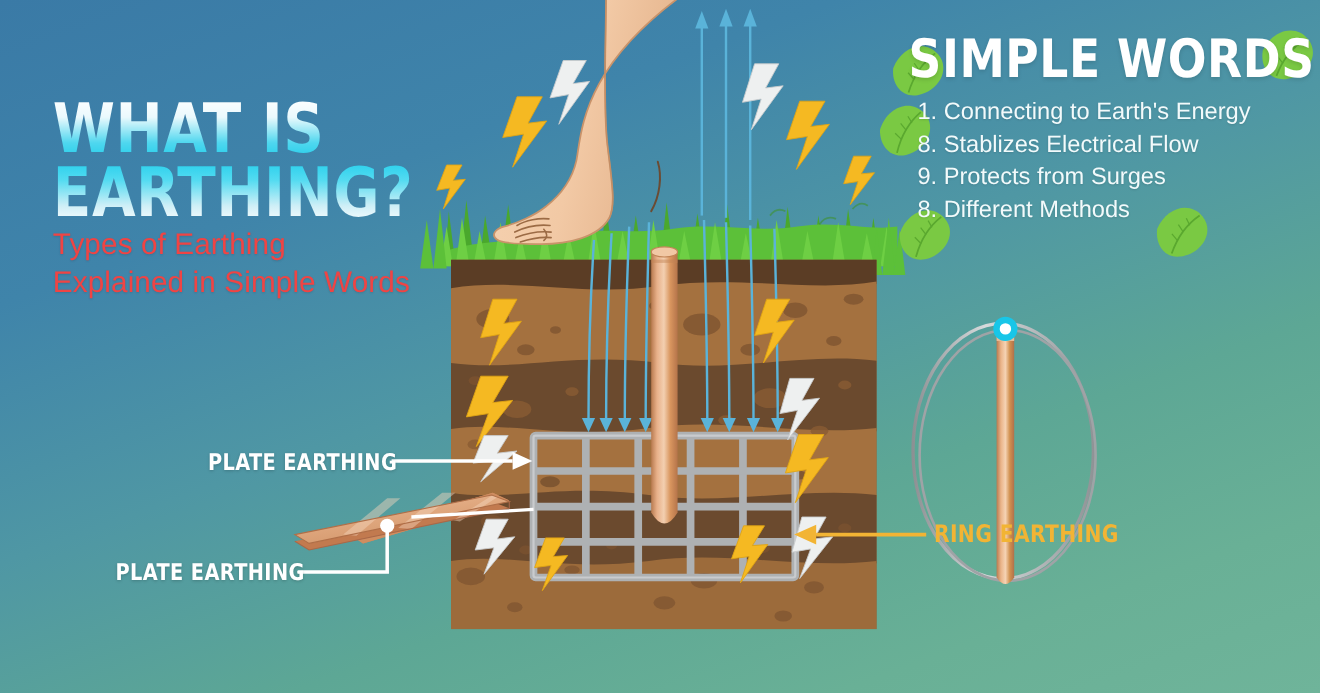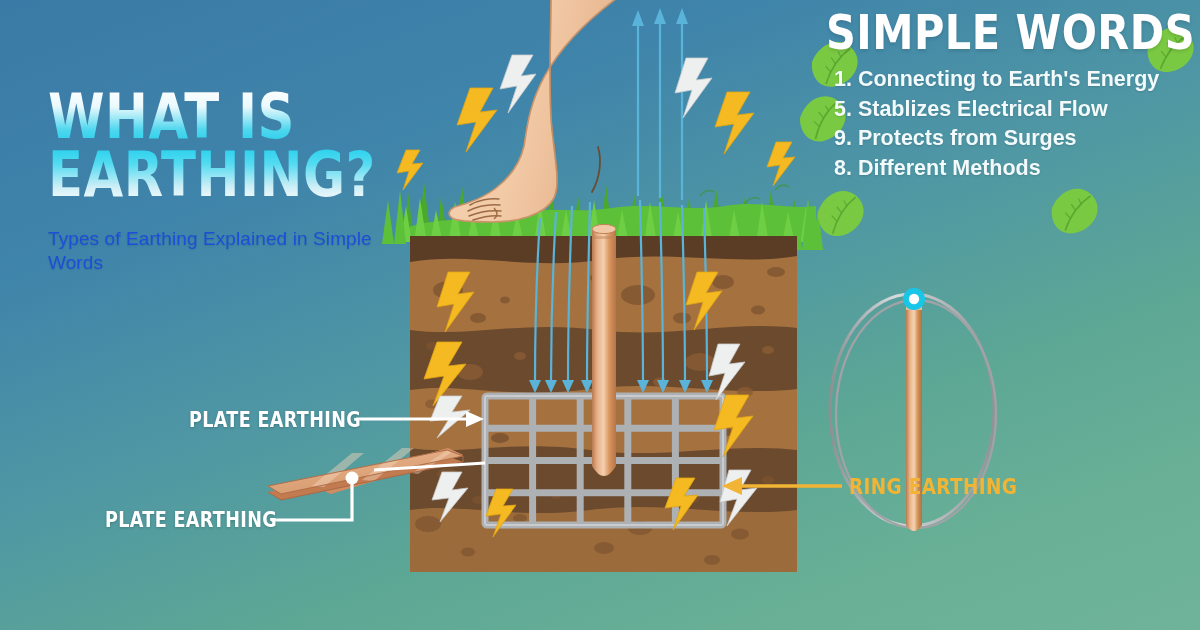--- a/index.html
+++ b/index.html
@@ -23,37 +23,37 @@
     background:linear-gradient(180deg,#ffffff 0%,#eaf9fd 32%,#4fd7ef 72%,#22cdea 100%);
     -webkit-background-clip:text; background-clip:text;
     transform:scaleX(0.92); transform-origin:left center;
     white-space:nowrap;
   }
   .title-line.l2 {
     background:linear-gradient(180deg,#26cfec 0%,#53dbf1 30%,#cfeff7 70%,#ffffff 100%);
     -webkit-background-clip:text; background-clip:text;
   }
   .subtitle {
-    margin-top:22px; color:#1d4ed8; font-size:19px; line-height:1.28;
+    color:#ef4444; font-size:27px; line-height:1.28;
     font-weight:400; letter-spacing:.1px; max-width:330px;
     text-shadow:0 1px 2px rgba(0,0,0,.12);
   }
 
   
-  .sw-block { left:826px; top:8px; width:370px; }
+  .sw-block { left:826px; top:30px; width:370px; }
   .sw-head {
     font-family:"DejaVu Sans Condensed","Liberation Sans Narrow","Liberation Sans", sans-serif;
     font-weight:bold; font-size:48px; color:#ffffff; letter-spacing:0.5px;
     line-height:1; white-space:nowrap; transform:scaleX(0.96); transform-origin:left center;
     text-shadow:0 2px 4px rgba(0,0,0,.13);
   }
   .sw-list { margin-top:9px; }
   .sw-item {
     color:#f2fafb; font-size:21.5px; line-height:1.38; white-space:nowrap;
-    text-shadow:0 1px 2px rgba(0,0,0,.13); padding-left:8px;font-weight:bold;
+    text-shadow:0 1px 2px rgba(0,0,0,.13); padding-left:8px;
   }
   .sw-item.cont { padding-left:30px; }
 
   
   .callout {
     font-family:"DejaVu Sans Condensed","Liberation Sans Narrow","Liberation Sans", sans-serif;
     font-weight:bold; font-size:21px; color:#ffffff; letter-spacing:0.4px;
     white-space:nowrap; transform:scaleX(0.93); transform-origin:left center;
     text-shadow:0 1px 3px rgba(0,0,0,.2);
   }
@@ -434,21 +434,21 @@
   <div class="abs title-block">
     <div class="title-line l1">WHAT IS</div>
     <div class="title-line l2">EARTHING?</div>
     <div class="subtitle">Types of Earthing Explained in Simple Words</div>
   </div>
 
   <div class="abs sw-block">
     <div class="sw-head">SIMPLE WORDS</div>
     <div class="sw-list">
       <div class="sw-item">1. Connecting to Earth's Energy</div>
-      <div class="sw-item">5. Stablizes Electrical Flow</div>
+      <div class="sw-item">8. Stablizes Electrical Flow</div>
       <div class="sw-item">9. Protects from Surges</div>
       <div class="sw-item">8. Different Methods</div>
     </div>
   </div>
 
   <div class="abs callout" style="left:189px; top:408px;">PLATE EARTHING</div>
 
   <div class="abs callout" style="left:105px; top:508px;">PLATE EARTHING</div>
 
   <div class="abs ring-label" style="left:849px; top:474px;">RING EARTHING</div>

